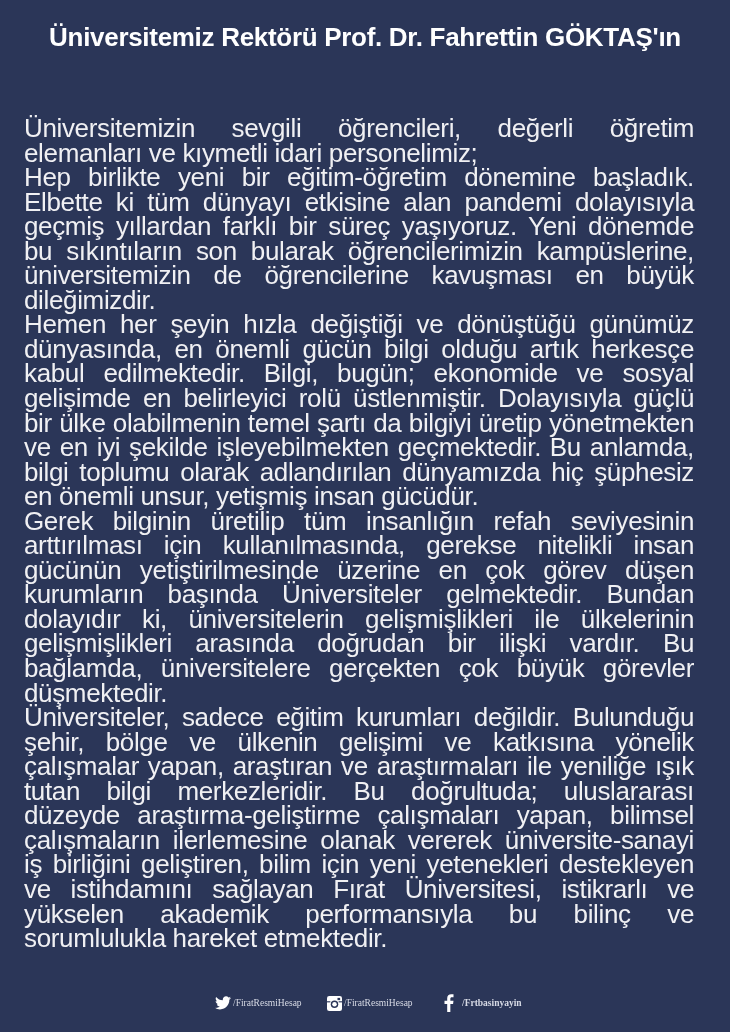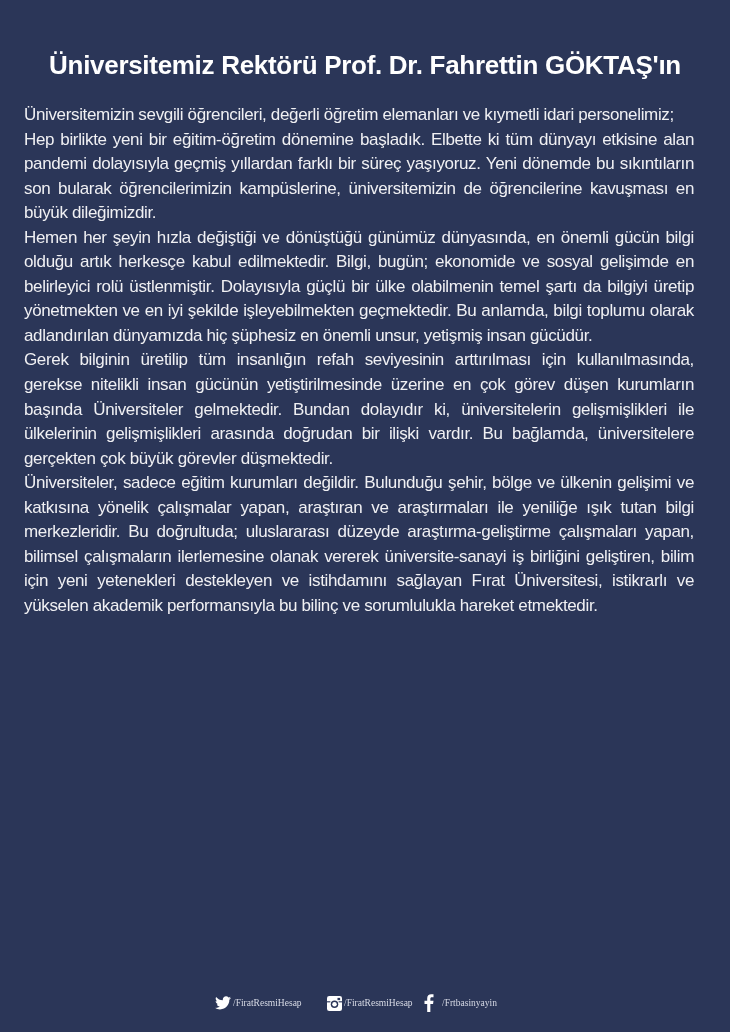--- a/index.html
+++ b/index.html
@@ -12,42 +12,42 @@
     }
     .title {
       position: absolute; left: 0; top: 20px; width: 730px;
       text-align: center;
       font-weight: bold;
       font-size: 26px;
       line-height: 35px;
       color: #ffffff;
       letter-spacing: -0.3px;
     }
-    .title span { display: block; margin-top: 28px; }
+    .title span { display: block; }
     .body {
-      position: absolute; left: 24px; top: 103px; width: 670px;
-      font-size: 17px;
+      position: absolute; left: 24px; top: 116px; width: 670px;
+      font-size: 26px;
       line-height: 24.55px;
       letter-spacing: -0.35px;
       color: #f0f0f3;
     }
     .para { margin: 0; text-align: justify; text-align-last: left; }
     .footer {
       position: absolute; left: 0; top: 992px; width: 730px; height: 22px;
     }
     .social {
       position: absolute; top: 0; height: 22px;
       display: flex; align-items: center;
       font-family: "Liberation Serif", serif;
       font-size: 9.5px; color: #d8dbe6;
     }
     .social .ico { display: inline-flex; align-items: center; justify-content: center; margin-right: 2px; }
     .s-tw { left: 215px; }
     .s-ig { left: 327px; }
-    .s-fb { left: 424px; }
+    .s-fb { left: 444px; font-weight: bold; }
   </style>
 </head>
 <body>
 
 <div class="title">
   <span>Üniversitemiz Rektörü Prof. Dr. Fahrettin GÖKTAŞ'ın</span>
 </div>
 
 <div class="body">
   <p class="para">Üniversitemizin sevgili öğrencileri, değerli öğretim elemanları ve kıymetli idari personelimiz;</p>

